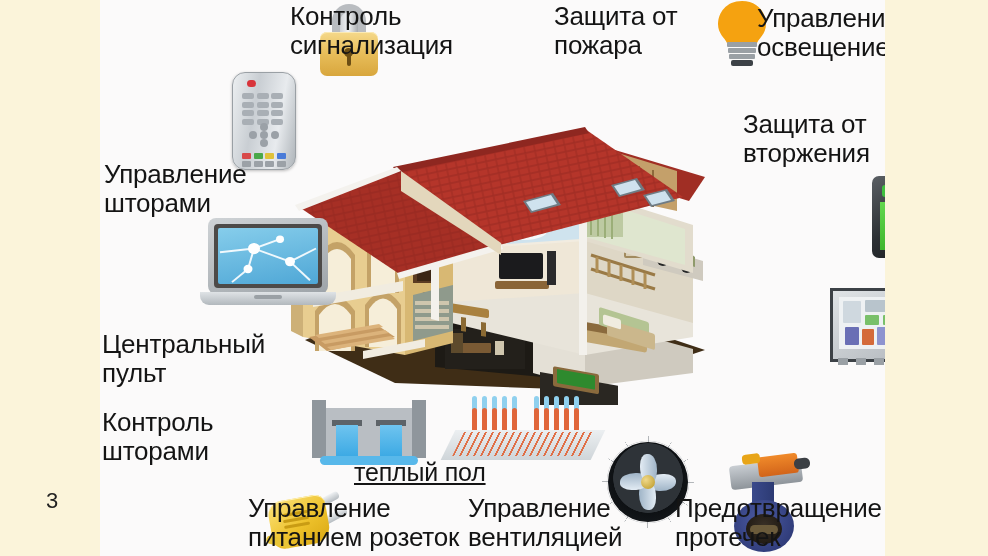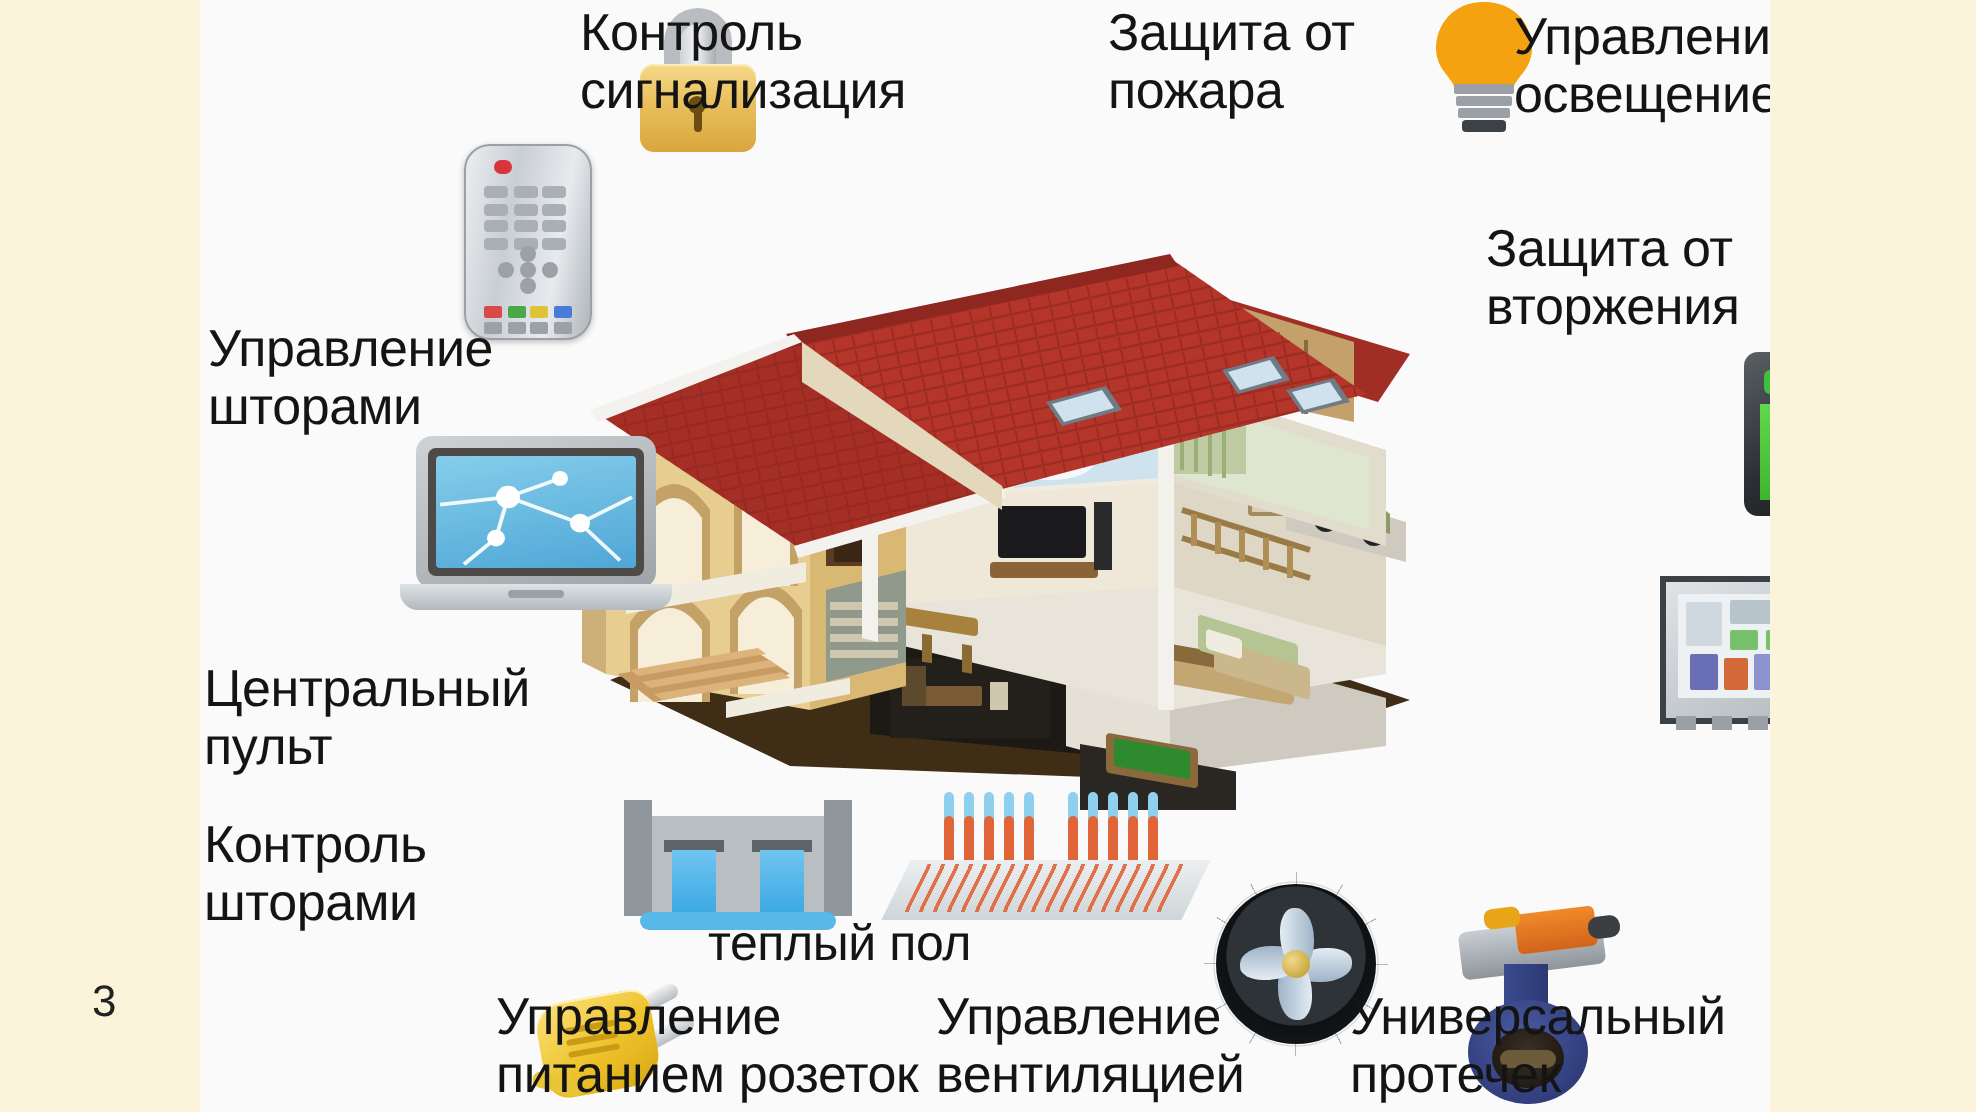--- a/index.html
+++ b/index.html
@@ -13,21 +13,21 @@
     background:#fdfcfa;
   }
   .band{position:absolute;top:0;height:556px;}
   #band-left{left:0;width:100px;background:#fbf4da;}
   #band-right{left:885px;width:103px;background:#fbf4da;}
 
   .canvas{position:absolute;left:100px;top:0;width:785px;height:556px;background:#fbfafa;overflow:hidden;}
 
   .lbl{position:absolute;color:#141414;font-size:26px;line-height:29px;
        letter-spacing:-0.2px;white-space:pre;}
-  .lbl.small{font-size:25px;line-height:28px;}
+  .lbl.small{font-size:25px;line-height:28px;text-decoration:underline;}
   .lbl.tight{font-size:24px;line-height:27px;}
 
   #slide-number{position:absolute;left:46px;top:488px;font-size:22px;color:#222;}
 
   .ico{position:absolute;}
 
   
   #ico-lock{left:218px;top:4px;width:62px;height:72px;}
   #ico-lock .shackle{position:absolute;left:14px;top:0;width:34px;height:34px;
      border:8px solid #b9bcc0;border-bottom:none;border-radius:18px 18px 0 0;
@@ -542,17 +542,17 @@
 
     <div class="lbl small" style="left:254px;top:458px">теплый пол</div>
 
 
     <div class="lbl" style="left:148px;top:494px">Управление
 питанием розеток</div>
 
     <div class="lbl" style="left:368px;top:494px">Управление
 вентиляцией</div>
 
-    <div class="lbl" style="left:575px;top:494px">Универсальный
+    <div class="lbl" style="left:575px;top:494px">Предотвращение
 протечек</div>
 
   </div>
 </div>
 
 </body></html>

